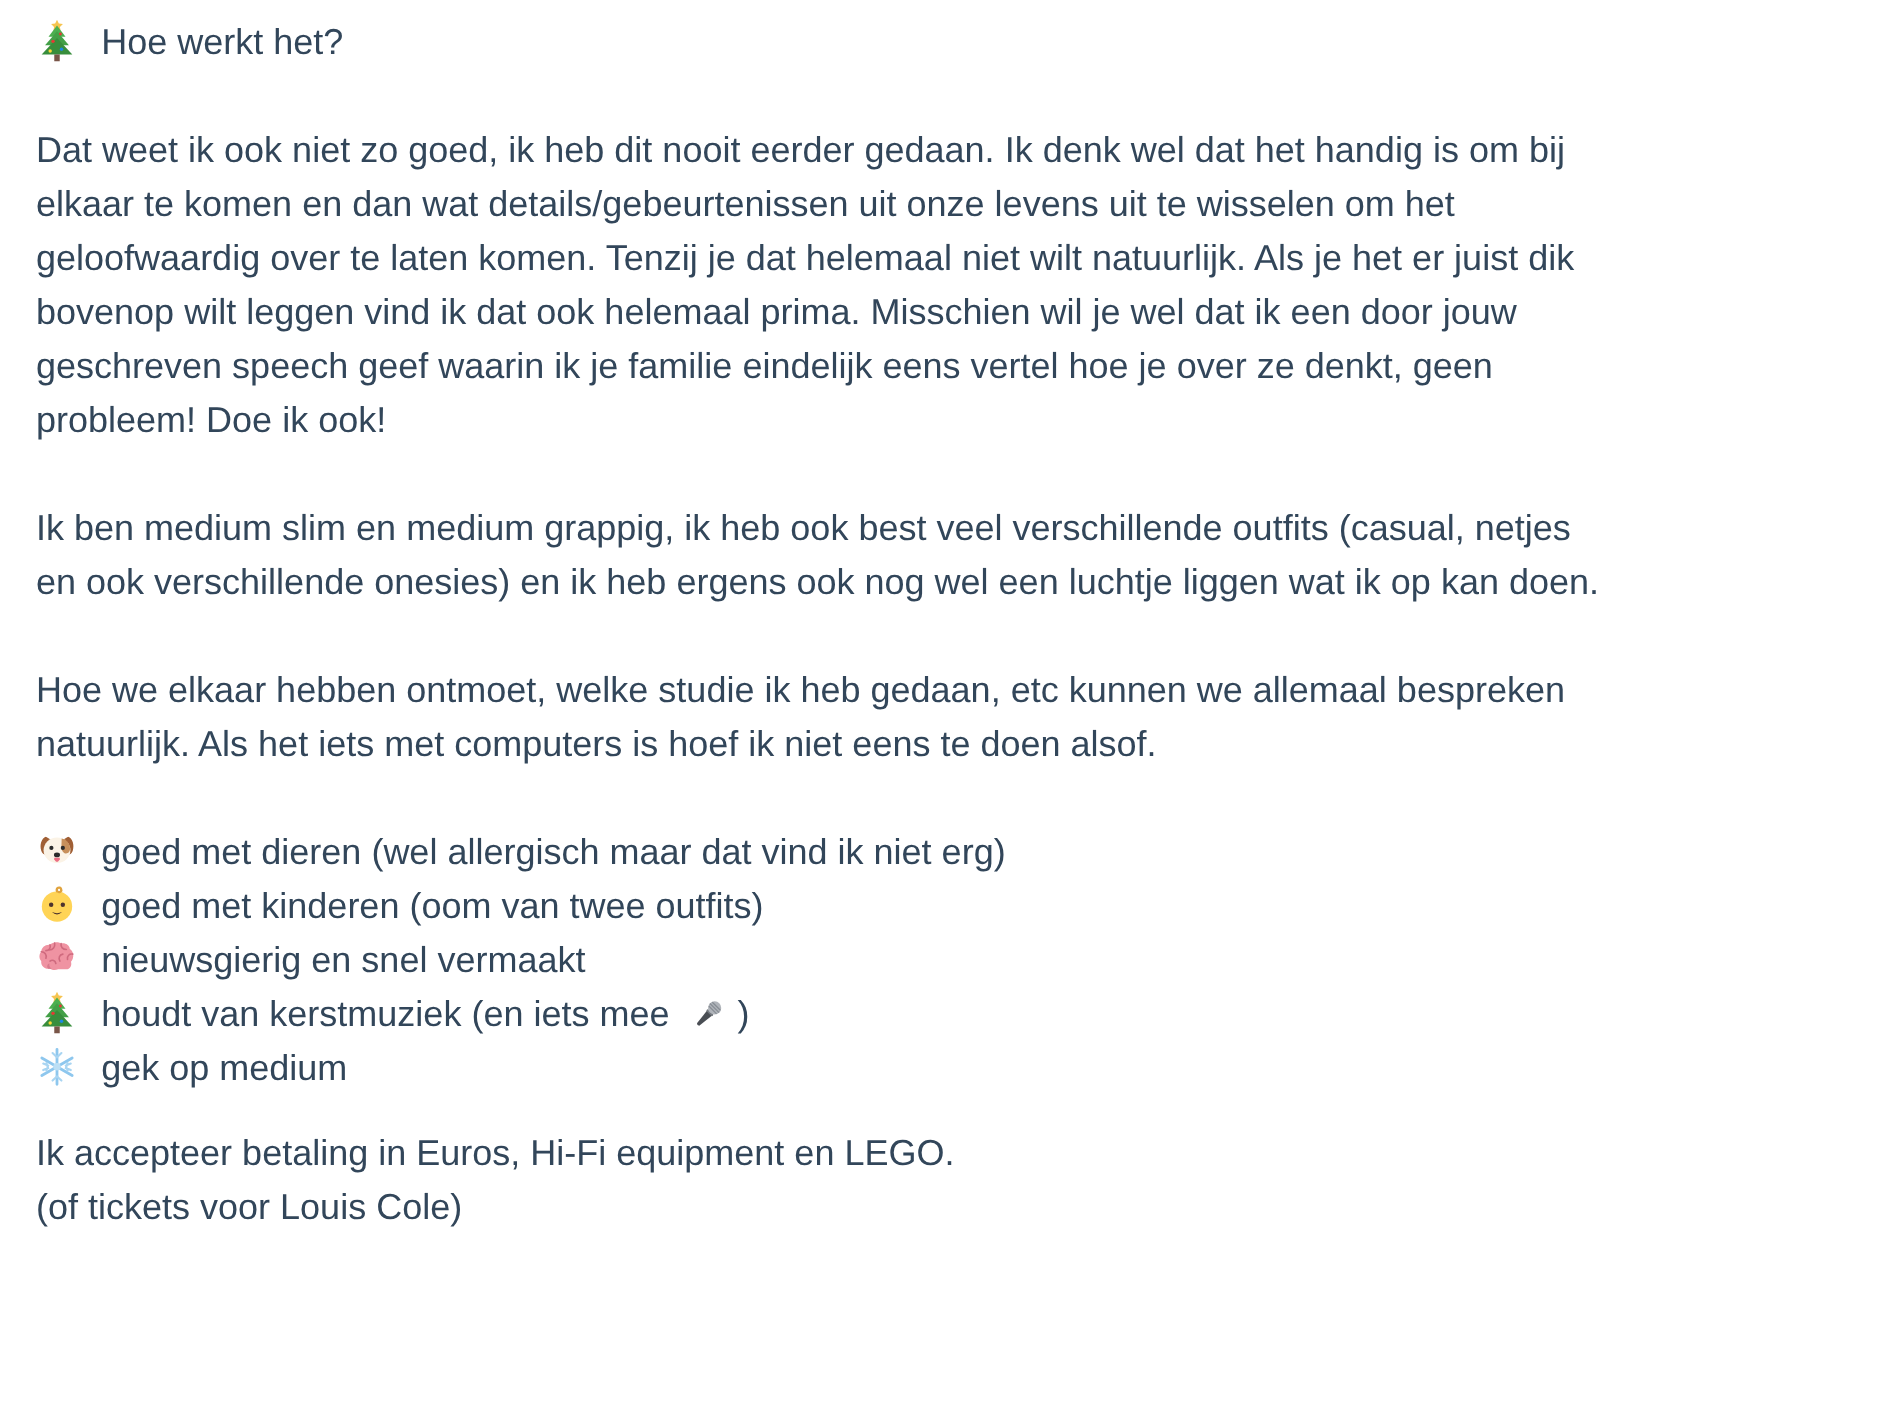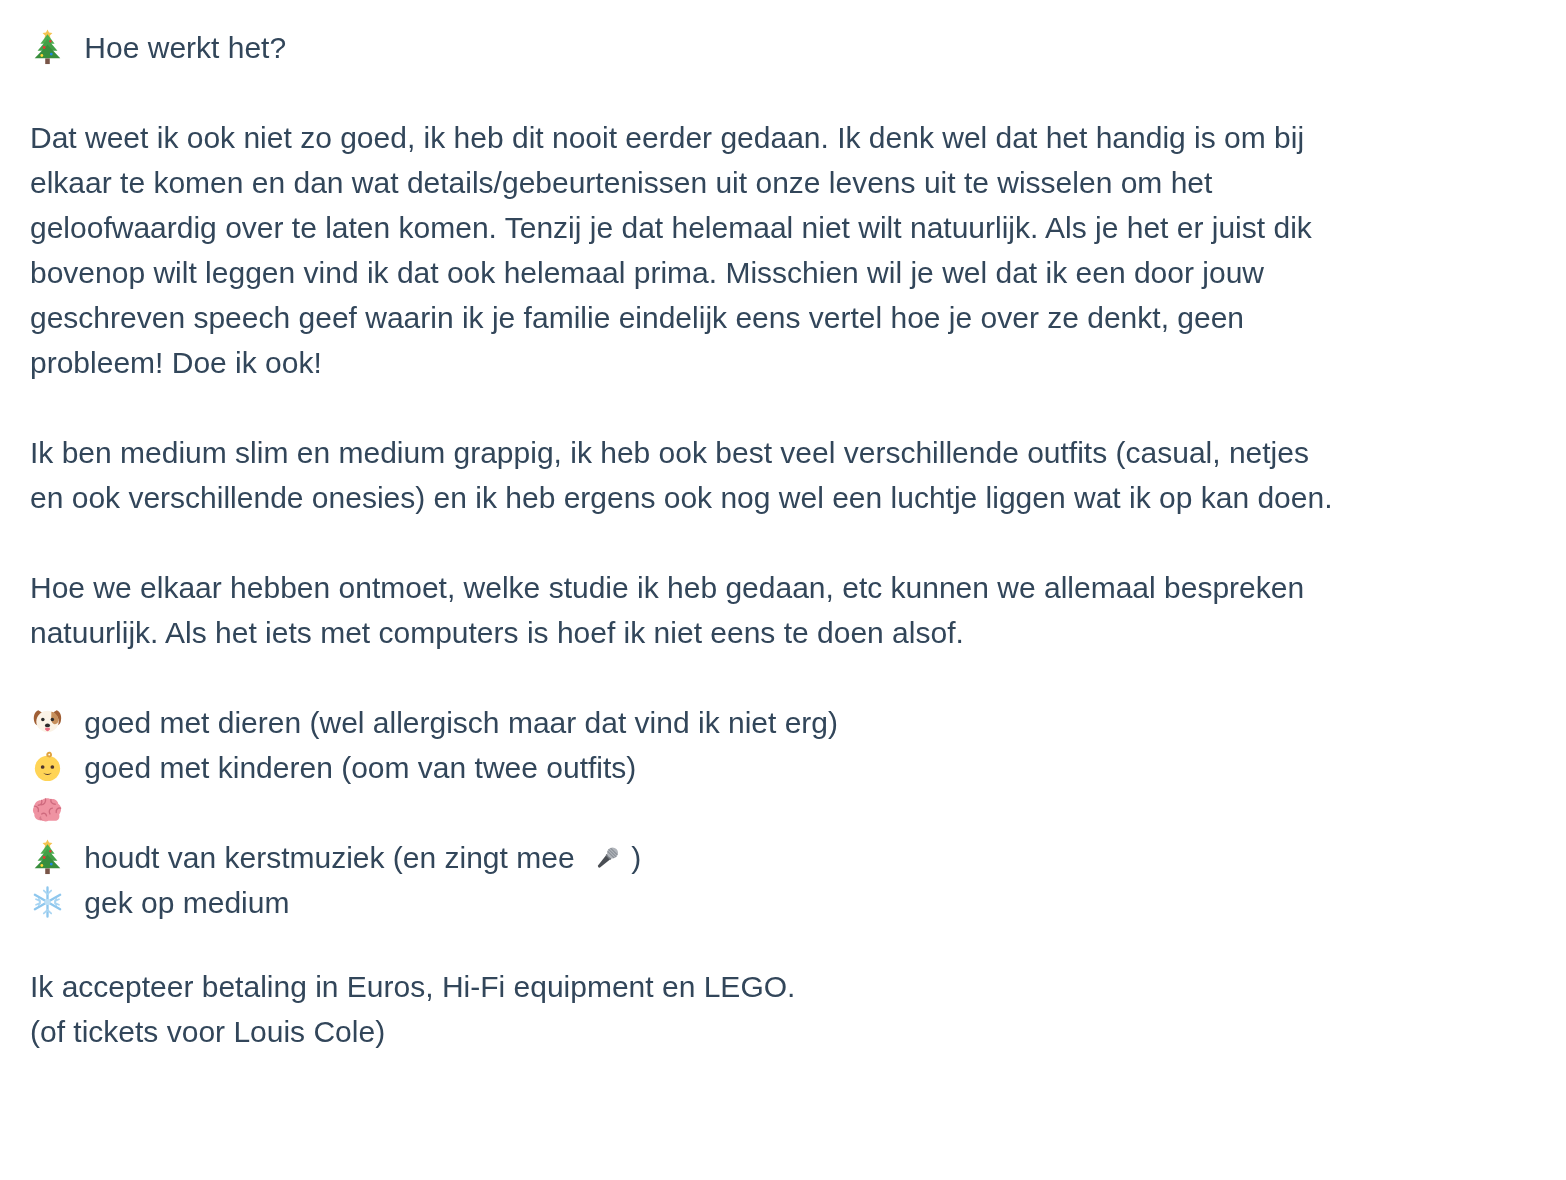--- a/index.html
+++ b/index.html
@@ -5,33 +5,33 @@
   * { margin: 0; padding: 0; box-sizing: border-box; }
   html, body { background: #ffffff; }
   body {
     width: 1566px;
     height: 1180px;
     overflow: hidden;
     font-family: "Liberation Sans", sans-serif;
     color: #32465a;
   }
   .page {
-    padding: 25px 28px 0 30px;
+    padding: 13px 28px 0 30px;
     font-size: 30px;
     line-height: 45px;
   }
   .para {
     white-space: pre-wrap;
     margin-bottom: 45px;
   }
   .line {
     white-space: nowrap;
     height: 45px;
   }
-  .feature-list { margin-bottom: 39px; }
+  .feature-list { margin-bottom: 26px; }
   .heading { margin-bottom: 45px; }
   .emoji {
     display: inline-block;
     width: 35px;
     height: 36px;
     vertical-align: -7px;
     margin-right: 11px;
   }
   .emoji svg { width: 100%; height: 100%; display: block; }
   .emoji.mic {
@@ -109,37 +109,38 @@
     </div>
 
     <div class="line">
       <span class="emoji">
         <svg viewBox="0 0 36 36">
           <path fill="#ef93a2" d="M30 20.5 C33 17 32.5 11.5 29 9.5 C28.5 6 24.5 4 21.5 5 C19 3 14 3.5 12 6 C8 5.5 4.5 8.5 4.5 12 C2.5 14 2.5 18 4.5 20 C4 23.5 7 26.5 10.5 26.5 L12 26.5 C14 28 17 28 19 27 L26 27 C29 27 31 24 30 20.5 Z"></path>
           <path fill="none" stroke="#cf6a7e" stroke-width="1.4" stroke-linecap="round" d="M12 6 C13 9 11 11 8.5 11 M21.5 5 C21 8 23 10 26 10 M4.5 12 C7.5 12 9.5 14.5 8.5 17.5 M31.5 14 C28.5 13.5 26.5 15.5 27 18.5 M16 4.5 C16.5 8 14.5 10.5 11.5 10.5 M23 14 C20 14.5 19 17.5 20.5 20 M12 20 C14 18.5 16.5 19.5 17 22"></path>
           <path fill="#d87a8c" d="M10.5 26.5 C9 25 9.5 22.5 11.5 22 C11 24 12 25.5 13.5 26.5 Z"></path>
         </svg>
       </span>
+      <span class="feature-text">nieuwsgierig en snel vermaakt</span>
     </div>
 
     <div class="line">
       <span class="emoji">
         <svg viewBox="0 0 36 38">
           <polygon fill="#f6c451" points="18,0.5 19.6,3.8 23.2,4.3 20.6,6.8 21.2,10.4 18,8.7 14.8,10.4 15.4,6.8 12.8,4.3 16.4,3.8"></polygon>
           <polygon fill="#4caf50" points="18,5.5 25.5,15.5 10.5,15.5"></polygon>
           <polygon fill="#43a047" points="18,10.5 28.5,23 7.5,23"></polygon>
           <polygon fill="#388e3c" points="18,16.5 31.5,31 4.5,31"></polygon>
           <rect fill="#795548" x="15.6" y="31" width="4.8" height="6"></rect>
           <circle fill="#e53935" cx="14.5" cy="19.5" r="1.5"></circle>
           <circle fill="#1e88e5" cx="22" cy="26.5" r="1.5"></circle>
           <circle fill="#fdd835" cx="12" cy="28" r="1.5"></circle>
           <circle fill="#e53935" cx="21" cy="13" r="1.3"></circle>
         </svg>
       </span>
-      <span class="feature-text">houdt van kerstmuziek (en zingt mee</span>
+      <span class="feature-text">houdt van kerstmuziek (en iets mee</span>
       <span class="emoji mic">
         <svg viewBox="0 0 36 36">
           <g transform="rotate(45 18 18)">
             <path fill="#4a4e54" d="M14.3 14.5 L21.7 14.5 L19.6 32 Q18 33.6 16.4 32 Z"></path>
             <rect fill="#74797f" x="13.8" y="14" width="8.4" height="2.6" rx="1.2"></rect>
             <circle cx="18" cy="8.6" r="6.6" fill="#b0b4ba"></circle>
             <path stroke="#878d94" stroke-width="1.2" fill="none" d="M12.3 6.2 H23.7 M11.5 8.8 H24.5 M12.5 11.4 H23.5"></path>
           </g>
         </svg>
       </span>

